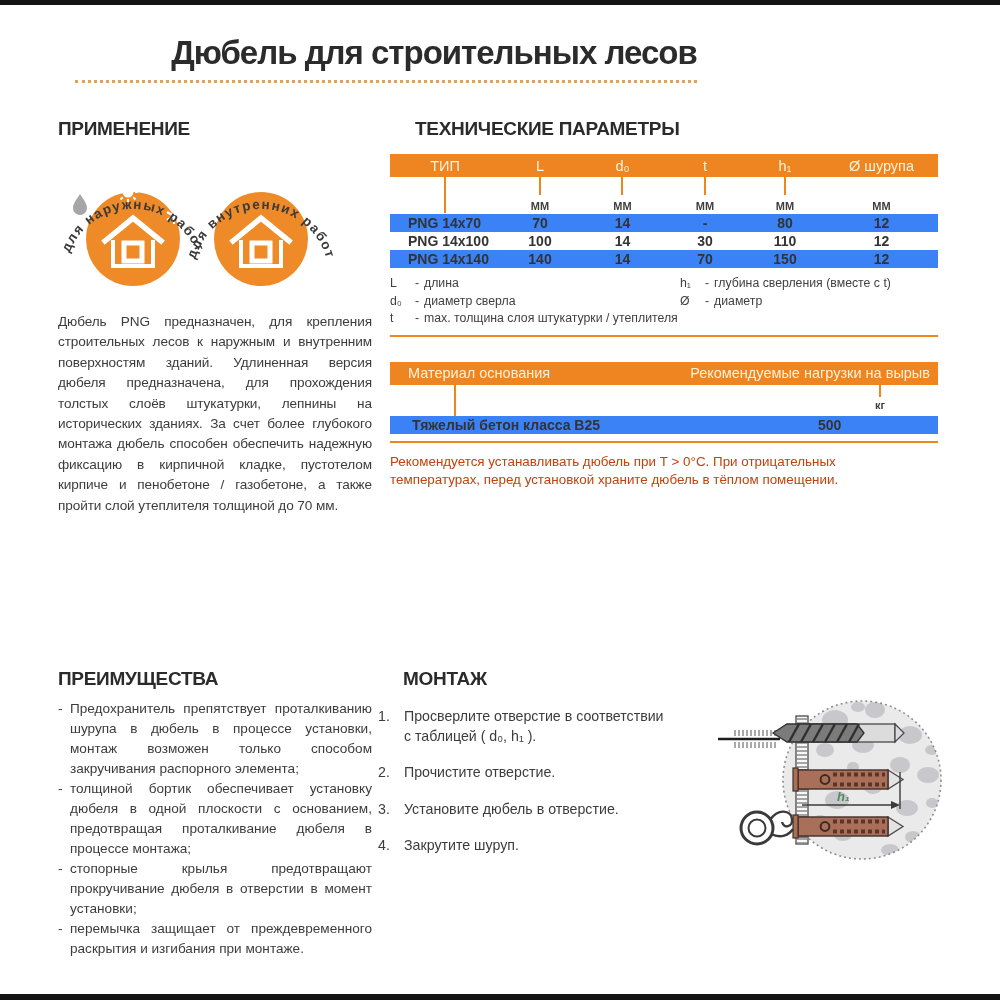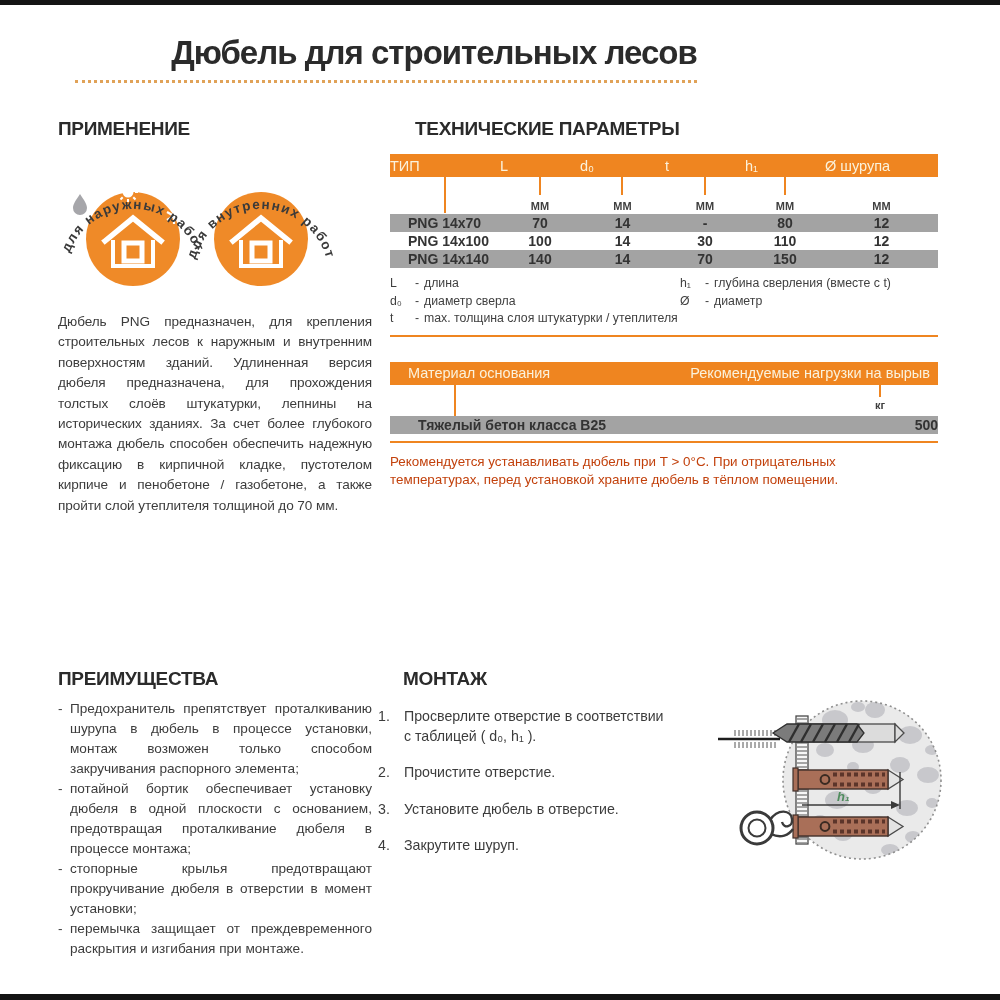--- a/index.html
+++ b/index.html
@@ -25,44 +25,44 @@
   .application{position:absolute;left:58px;top:118px;width:314px;}
   .icons{position:relative;height:172px;}
   .icon-a{position:absolute;left:0;top:2px;}
   .icon-b{position:absolute;left:128px;top:2px;}
   .desc{margin:0;text-align:justify;font-size:13.6px;line-height:20.4px;letter-spacing:-0.1px;color:#3c3c3c;}
 
   
   .technical{position:absolute;left:390px;top:118px;width:548px;}
   .technical h2{margin-left:25px;margin-bottom:14px;}
   .tgrid{display:grid;grid-template-columns:110px 80px 85px 80px 80px 113px;}
-  .t1-head{background:#ef8520;height:23px;align-items:center;color:#fbf2dc;font-size:14.5px;}
+  .t1-head{background:#ef8520;height:23px;align-items:center;color:#fbf2dc;font-size:14.5px;text-align:center;}
   .t1-ticks{position:relative;height:19px;}
   .tick{position:absolute;top:0;width:2px;background:#ef8520;display:block;}
   .t1-units{font-size:11px;font-weight:700;color:#3f3f3f;text-align:center;height:16px;align-items:end;padding-bottom:2px;}
   .t1-row{height:18px;align-items:center;font-size:14px;font-weight:700;color:#333;text-align:center;}
   .t1-row .c0{text-align:left;padding-left:18px;}
-  .gray{background:#a3a3a3;}
+  .gray{background:#3b82f6;}
 
   .legend{margin-top:7px;display:flex;font-size:12.3px;color:#3f3f3f;line-height:17.6px;}
   .legend-col1{width:290px;flex:none;}
   .legend-col2{flex:1;}
   .leg-item{display:flex;white-space:nowrap;}
   .leg-sym{width:20px;flex:none;}
   .leg-sep{width:14px;flex:none;text-align:center;}
   .orange-rule{border-bottom:2px solid #ef8520;margin-top:7px;}
 
   .t2{margin-top:25px;}
   .t2-head{background:#ef8520;height:23px;display:flex;justify-content:space-between;align-items:center;
            color:#fbf2dc;font-size:14.5px;padding:0 8px 0 18px;}
   .t2-mid{position:relative;height:31px;}
   .kg{position:absolute;left:460px;top:14px;width:60px;text-align:center;font-size:11px;font-weight:700;color:#3f3f3f;}
   .t2-row{display:flex;height:18px;align-items:center;font-weight:700;font-size:14px;color:#333;}
-  .t2-mat{flex:1;padding-left:28px;}
-  .t2-val{width:120px;flex:none;text-align:right;}
+  .t2-mat{flex:1;padding-left:22px;}
+  .t2-val{width:120px;flex:none;text-align:left;}
   .note{margin:10px 0 0;font-size:13.4px;line-height:18.6px;width:490px;color:#c2410c;}
 
   .advantages{position:absolute;left:58px;top:668px;width:314px;}
   .adv-list{margin-top:9px;}
   .adv-item{display:flex;font-size:13.6px;line-height:20px;text-align:justify;color:#3c3c3c;}
   .adv-marker{width:12px;flex:none;}
   .adv-text{flex:1;}
 
   .installation{position:absolute;left:378px;top:668px;width:292px;}
   .installation h2{margin-left:25px;}
@@ -243,21 +243,21 @@
 
 <section class="advantages">
   <h2 class="sec">ПРЕИМУЩЕСТВА</h2>
   <div class="adv-list">
     <div class="adv-item">
       <span class="adv-marker">-</span>
       <span class="adv-text">Предохранитель препятствует проталкиванию шурупа в дюбель в процессе установки, монтаж возможен только способом закручивания распорного элемента;</span>
     </div>
     <div class="adv-item">
       <span class="adv-marker">-</span>
-      <span class="adv-text">потайной бортик обеспечивает установку дюбеля в одной плоскости с основанием, предотвращая проталкивание дюбеля в процессе монтажа;</span>
+      <span class="adv-text">толщиной бортик обеспечивает установку дюбеля в одной плоскости с основанием, предотвращая проталкивание дюбеля в процессе монтажа;</span>
     </div>
     <div class="adv-item">
       <span class="adv-marker">-</span>
       <span class="adv-text">стопорные крылья предотвращают прокручивание дюбеля в отверстии в момент установки;</span>
     </div>
     <div class="adv-item">
       <span class="adv-marker">-</span>
       <span class="adv-text">перемычка защищает от преждевременного раскрытия и изгибания при монтаже.</span>
     </div>
   </div>

